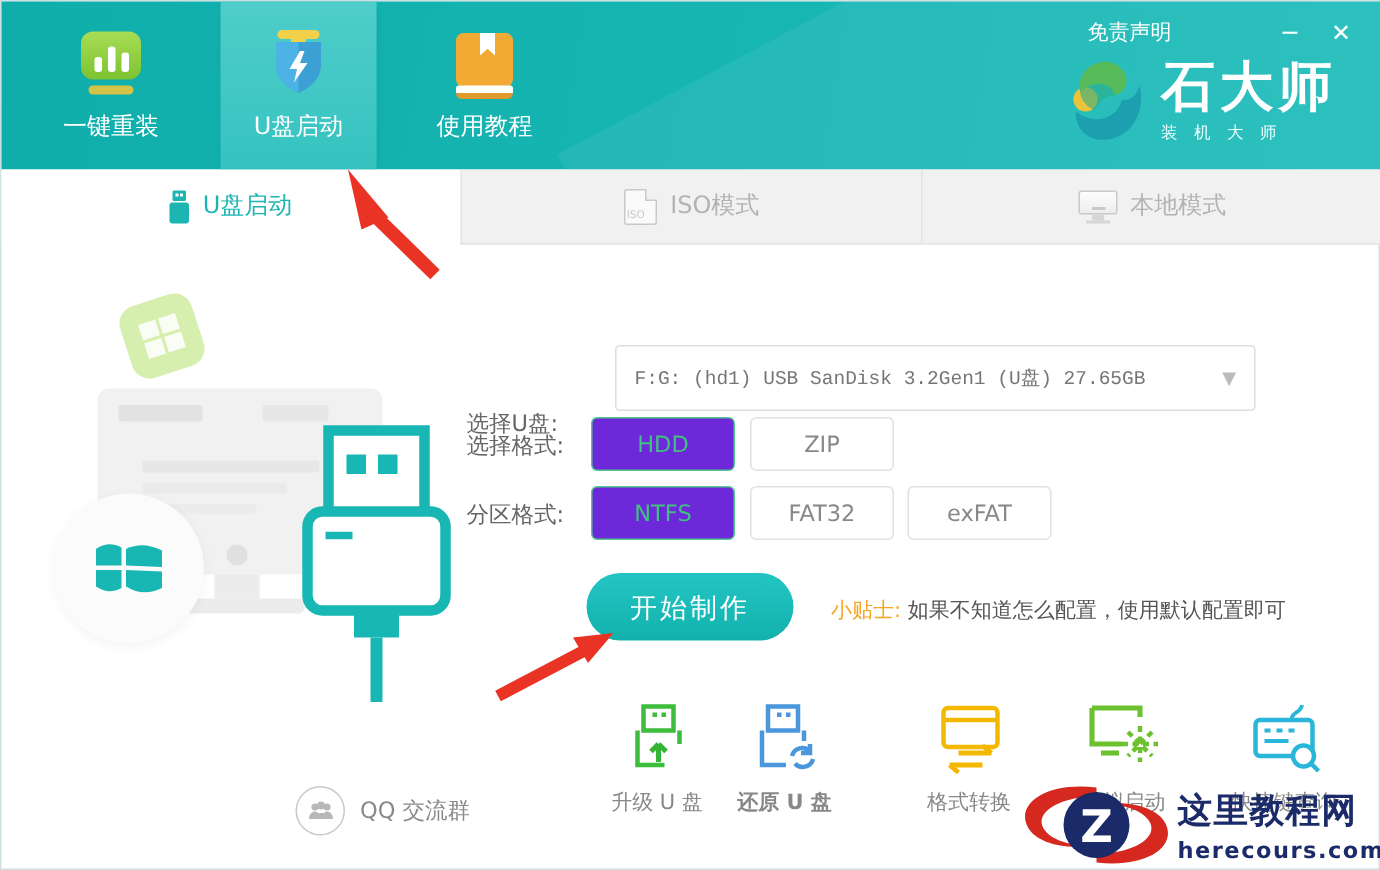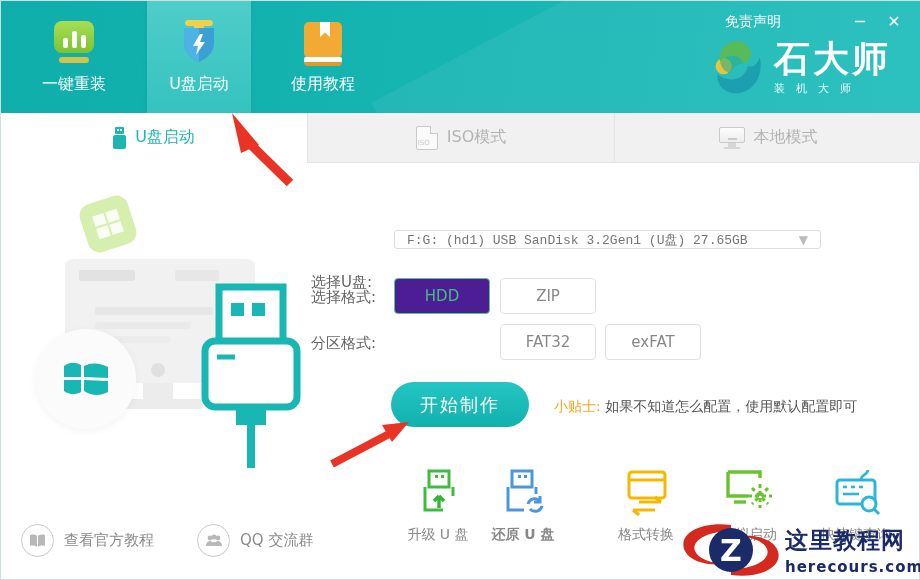--- a/index.html
+++ b/index.html
@@ -76,27 +76,27 @@
   .monitor .ln3 { position:absolute; left:30px; top:77px; width:76px; height:7px; background:#ececec; border-radius:2px; }
   .monitor .cam { position:absolute; left:86px; bottom:6px; width:14px; height:14px; border-radius:50%; background:#e0e0e0; }
   .monitor .stand { position:absolute; left:78px; top:124px; width:30px; height:16px; background:#ececec; }
   .monitor .foot { position:absolute; left:48px; top:140px; width:90px; height:10px; background:#ececec; border-radius:4px; }
   .green-tile { position:absolute; left:82px; top:36px; width:50px; height:50px; background:#d6efae; border-radius:12px; transform:rotate(-18deg); display:flex; align-items:center; justify-content:center; }
   .win-circle { position:absolute; left:35px; top:166px; width:100px; height:100px; border-radius:50%; background:#fbfbfb; box-shadow:0 2px 8px rgba(0,0,0,0.05); display:flex; align-items:center; justify-content:center; }
   .usb-plug { position:absolute; left:196px; top:120px; }
 
   
   .form-label { position:absolute; font-size:15px; color:#666; }
-  .dropdown { position:absolute; left:393px; top:229px; width:427px; height:19px; border:1px solid #ddd; border-radius:3px;
+  .dropdown { position:absolute; left:409px; top:229px; width:427px; height:44px; border:1px solid #ddd; border-radius:3px;
      background:#fff; display:flex; align-items:center; padding:0 12px; cursor:pointer; }
   .dropdown .dd-text { flex:1; font-family:"Liberation Mono","DejaVu Sans Mono",monospace; font-size:13px; color:#767676; white-space:nowrap; overflow:hidden; }
   .dropdown .dd-arrow { color:#bbb; font-size:12px; }
   .opt-btn { position:absolute; width:96px; height:36px; border:1px solid #e0e0e0; border-radius:4px; background:#fff;
      font-size:15px; color:#888; display:flex; align-items:center; justify-content:center; cursor:pointer; }
-  .opt-btn.selected { border:1px solid #52ca8f; background:#4c1d95; color:#3fc180; }
+  .opt-btn.selected { border:1px solid #52ca8f; background:#6d28d9; color:#3fc180; }
   .start-btn { position:absolute; left:390px; top:381px; width:138px; height:45px; border-radius:23px; border:none;
      background:linear-gradient(180deg,#23c5c2,#12b1ae); color:#fff; font-size:18px; letter-spacing:2px;
      display:flex; align-items:center; justify-content:center; cursor:pointer; font-family:inherit; }
   .tip { position:absolute; left:553px; top:397px; font-size:14px; }
   .tip .tip-tag { color:#f5a623;margin-top:14px; }
   .tip .tip-text { color:#555; }
 
   
   .foot-link { position:absolute; display:flex; align-items:center; gap:10px; cursor:pointer; }
   .foot-link .circ { width:33px; height:33px; border:1px solid #c9c9c9; border-radius:50%; display:flex; align-items:center; justify-content:center; }
@@ -236,38 +236,30 @@
   <div class="dropdown">
     <span class="dd-text">F:G: (hd1)  USB SanDisk 3.2Gen1 (U盘) 27.65GB</span>
     <span class="dd-arrow">▼</span>
   </div>
 
   <span class="form-label" style="left:310px; top:287px;">选择格式:</span>
   <div class="opt-btn selected" style="left:393px; top:277px;">HDD</div>
   <div class="opt-btn" style="left:499px; top:277px;">ZIP</div>
 
   <span class="form-label" style="left:310px; top:333px;">分区格式:</span>
+  <div class="opt-btn selected" style="left:393px; top:323px;">NTFS</div>
   <div class="opt-btn" style="left:499px; top:323px;">FAT32</div>
   <div class="opt-btn" style="left:604px; top:323px;">exFAT</div>
 
   <button class="start-btn">开始制作</button>
   <div class="tip">
     <span class="tip-tag">小贴士:</span>
     <span class="tip-text">如果不知道怎么配置，使用默认配置即可</span>
   </div>
 
-  <div class="foot-link" style="left:20px; top:523px;">
-    <span class="circ">
-      <svg width="17" height="14" viewBox="0 0 17 14">
-        <path d="M1 1 C4 0 7 1 8.5 2 C10 1 13 0 16 1 L16 12 C13 11 10 12 8.5 13 C7 12 4 11 1 12 Z" fill="#b8b8b8"></path>
-        <line x1="8.5" y1="2" x2="8.5" y2="13" stroke="#fff" stroke-width="1"></line>
-      </svg>
-    </span>
-    <span class="fl-label">查看官方教程</span>
-  </div>
   <div class="foot-link" style="left:196px; top:523px;">
     <span class="circ">
       <svg width="18" height="13" viewBox="0 0 18 13">
         <circle cx="5" cy="4" r="2.4" fill="#b8b8b8"></circle>
           <circle cx="13" cy="4" r="2.4" fill="#b8b8b8"></circle>
           <circle cx="9" cy="3" r="2.6" fill="#b8b8b8"></circle>
         <path d="M1 12 C1 8 4 7 5 7 C6 7 8 8 8 10 L10 10 C10 8 12 7 13 7 C14 7 17 8 17 12 Z" fill="#b8b8b8"></path>
         <path d="M5 12 C5 9 7 8 9 8 C11 8 13 9 13 12 Z" fill="#b8b8b8"></path>
       </svg>
     </span>

